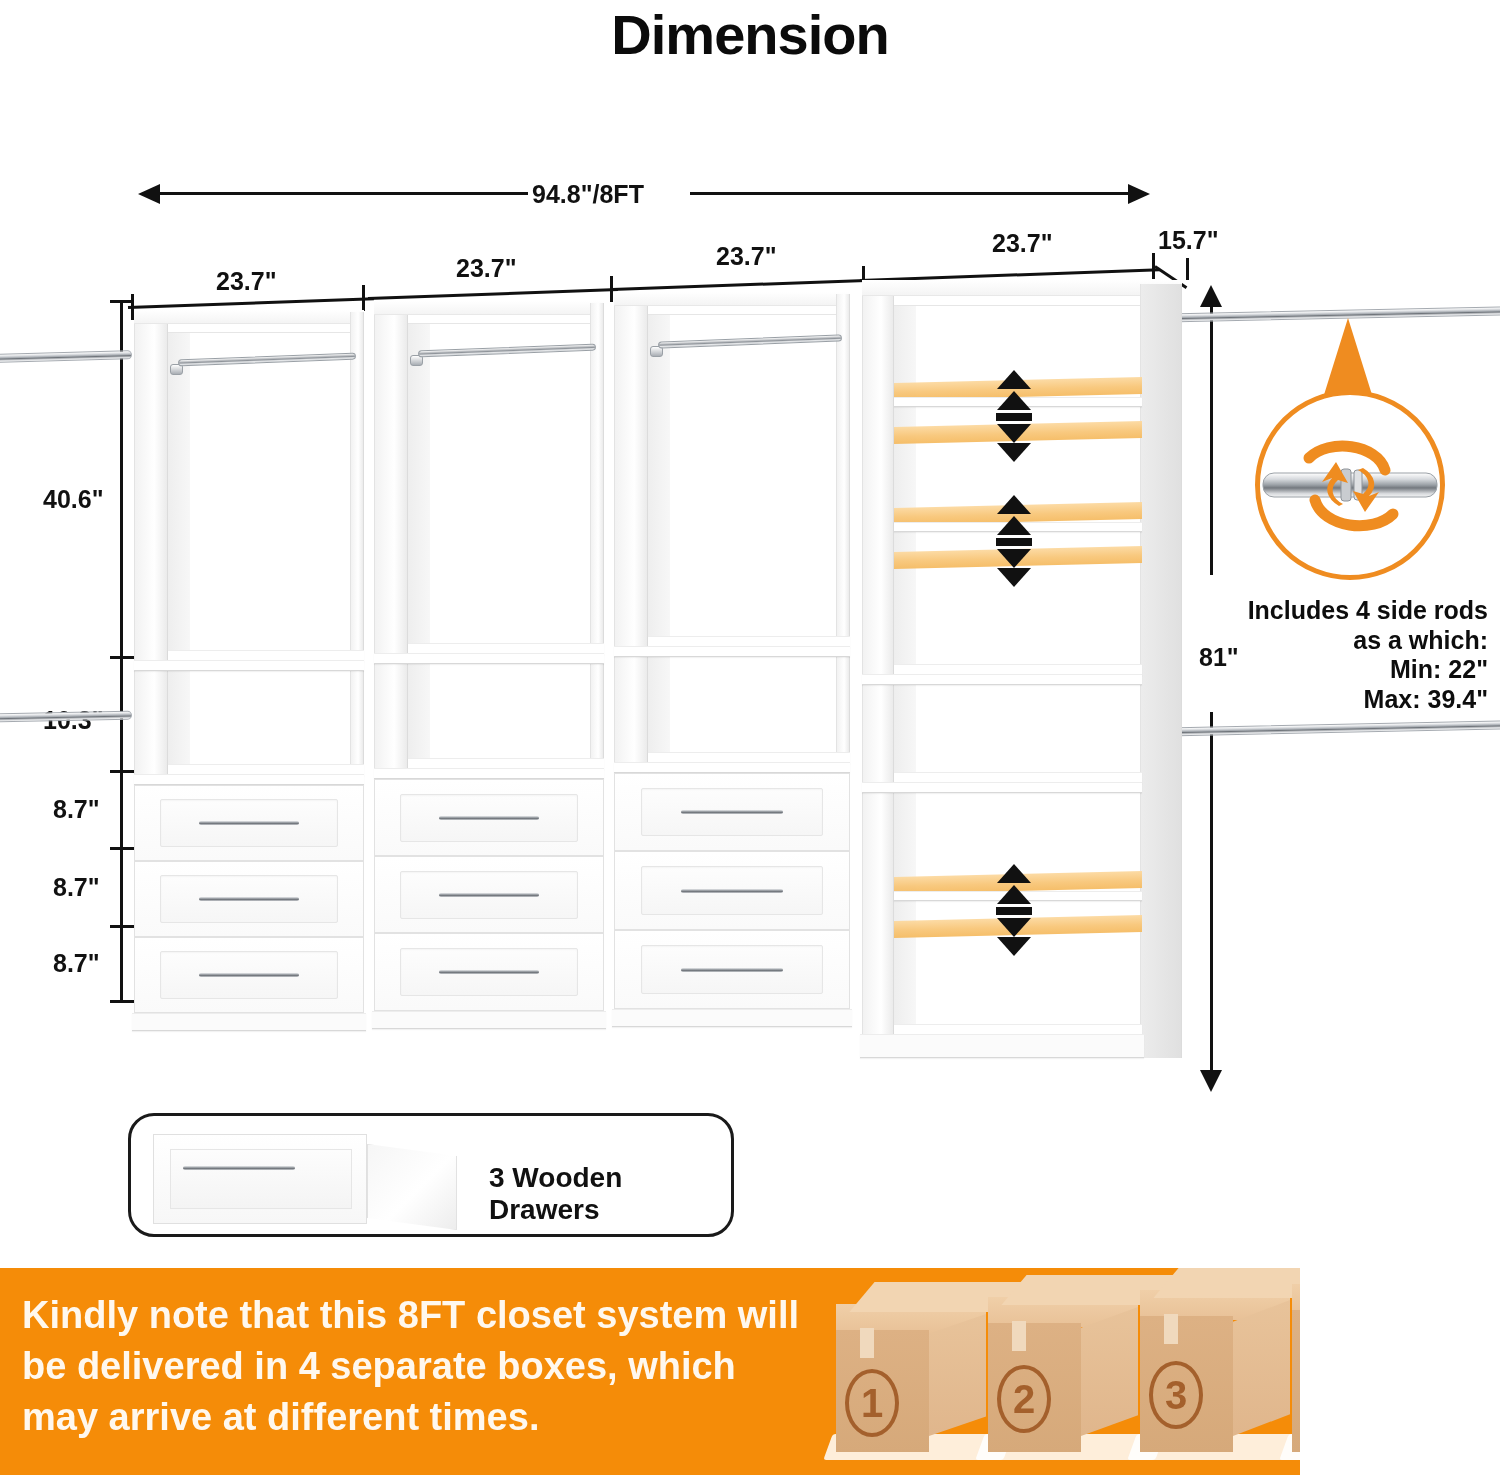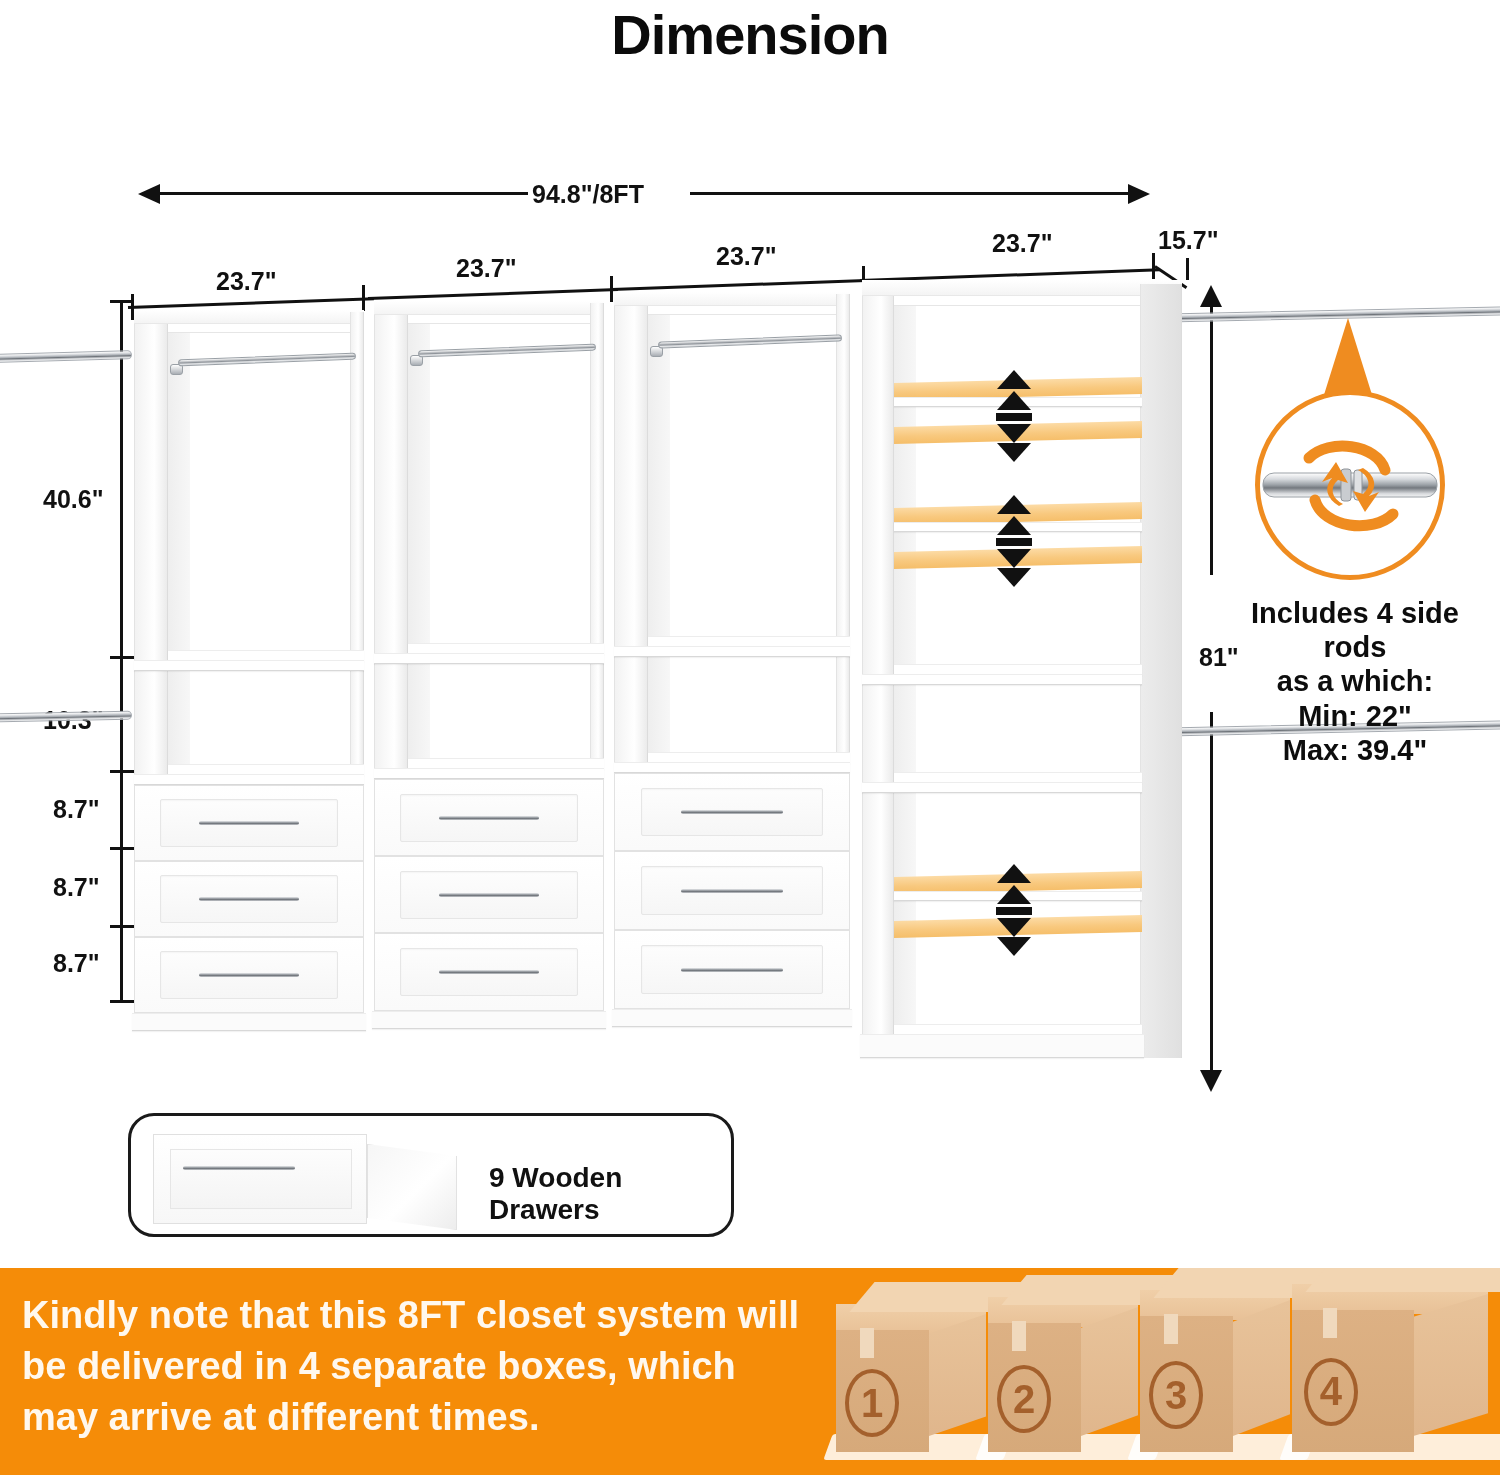--- a/index.html
+++ b/index.html
@@ -126,22 +126,22 @@
   #callout-pointer {
     position: absolute; left: 1318px; top: 318px;
     width: 0; height: 0;
     border-left: 30px solid transparent; border-right: 30px solid transparent;
     border-bottom: 96px solid #ef8c20;
   }
 
   
   #bonus-text {
     position: absolute; left: 1222px; top: 596px; width: 266px;
-    text-align: center; color: #0d0d0d;
-    font-size: 29px; font-weight: bold; line-height: 1.18;
+    text-align: right; color: #0d0d0d;
+    font-size: 25px; font-weight: bold; line-height: 1.18;
   }
 
   
   #drawer-note {
     position: absolute; left: 128px; top: 1113px; width: 606px; height: 124px;
     border: 3px solid #1a1a1a; border-radius: 26px; background: #fff;
   }
   #drawer-note-label {
     position: absolute; left: 358px; top: 46px;
     font-size: 28px; font-weight: bold; color: #111;
@@ -161,21 +161,21 @@
     border:1px solid #e2e2e2;
     clip-path: polygon(0 0, 100% 14%, 100% 100%, 0 86%);
   }
   .dw-handle {
     position:absolute; left:52px; top:50px; width:112px; height:4px; border-radius:2px;
     background: linear-gradient(180deg,#e9ebed,#8d9298 45%,#6f747a 60%,#c8cbcf);
   }
 
   
   #banner {
-    position: absolute; left: 0; top: 1268px; width: 1500px; height: 207px;
+    position: absolute; left: 0; top: 1268px; width: 1300px; height: 207px;
     background: #f58c08; overflow: hidden;
   }
   #banner-text {
     position: absolute; left: 22px; top: 22px; width: 800px;
     color: #fff8ee; font-weight: bold; font-size: 38px; line-height: 1.34;
   }
   #banner-boxes { position:absolute; left: 836px; top: 18px; width: 660px; height: 180px; }
   .pkg { position: absolute; bottom: 14px; }
   .pkg .shadow {
     position:absolute; left:-8px; bottom:-8px; width:calc(100% + 30px); height:26px;
@@ -442,21 +442,21 @@
     <div>Min: 22"</div>
     <div>Max: 39.4"</div>
   </div>
 
   <div id="drawer-note">
     <div class="dw-box"></div>
     <div class="dw-front">
       <div class="dw-front-inset"></div>
     </div>
     <div class="dw-handle"></div>
-    <div id="drawer-note-label">9 Wooden Drawers</div>
+    <div id="drawer-note-label">3 Wooden Drawers</div>
   </div>
 
   <div id="banner">
     <div id="banner-text">Kindly note that this 8FT closet system will be delivered in 4 separate boxes, which may arrive at different times.</div>
 
     <div id="banner-boxes">
       <div class="pkg" style="left:0px;   width:150px; height:148px;">
         <div class="shadow"></div>
           <div class="lid"></div>
           <div class="lid-top"></div>

